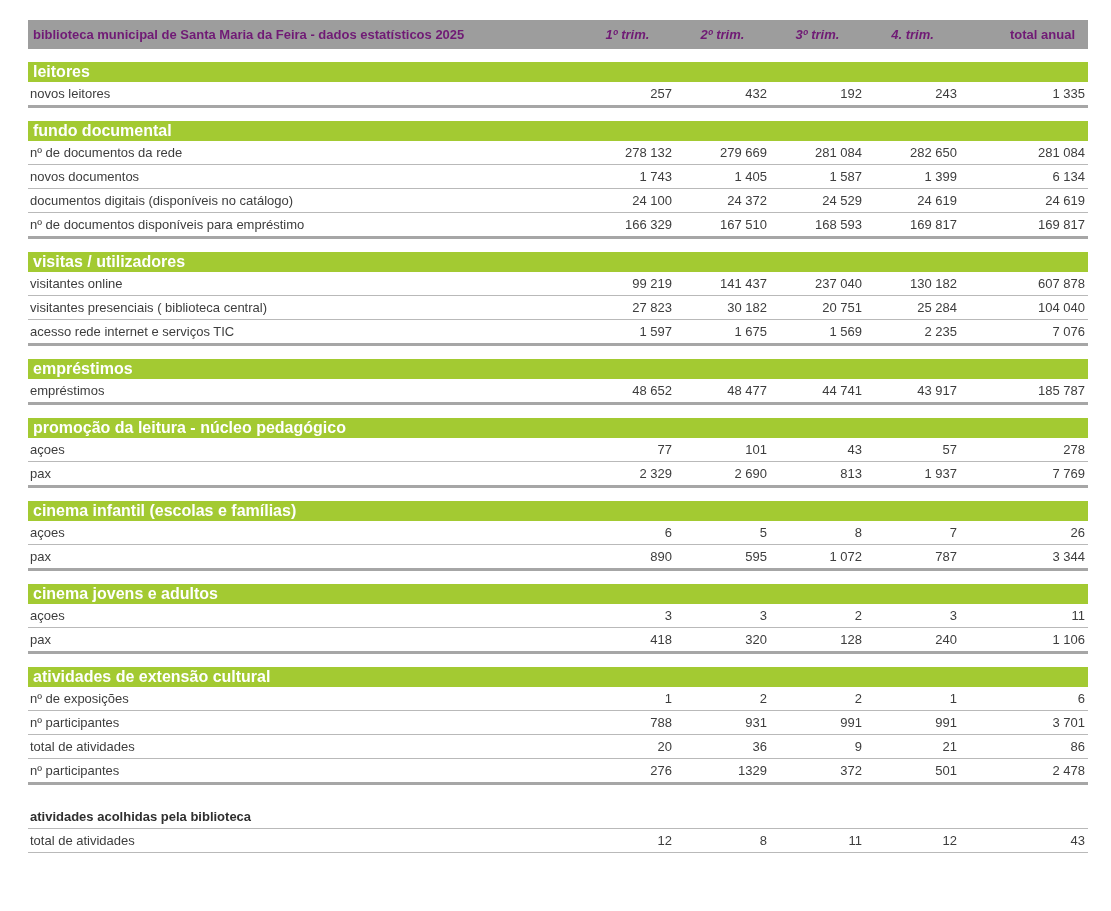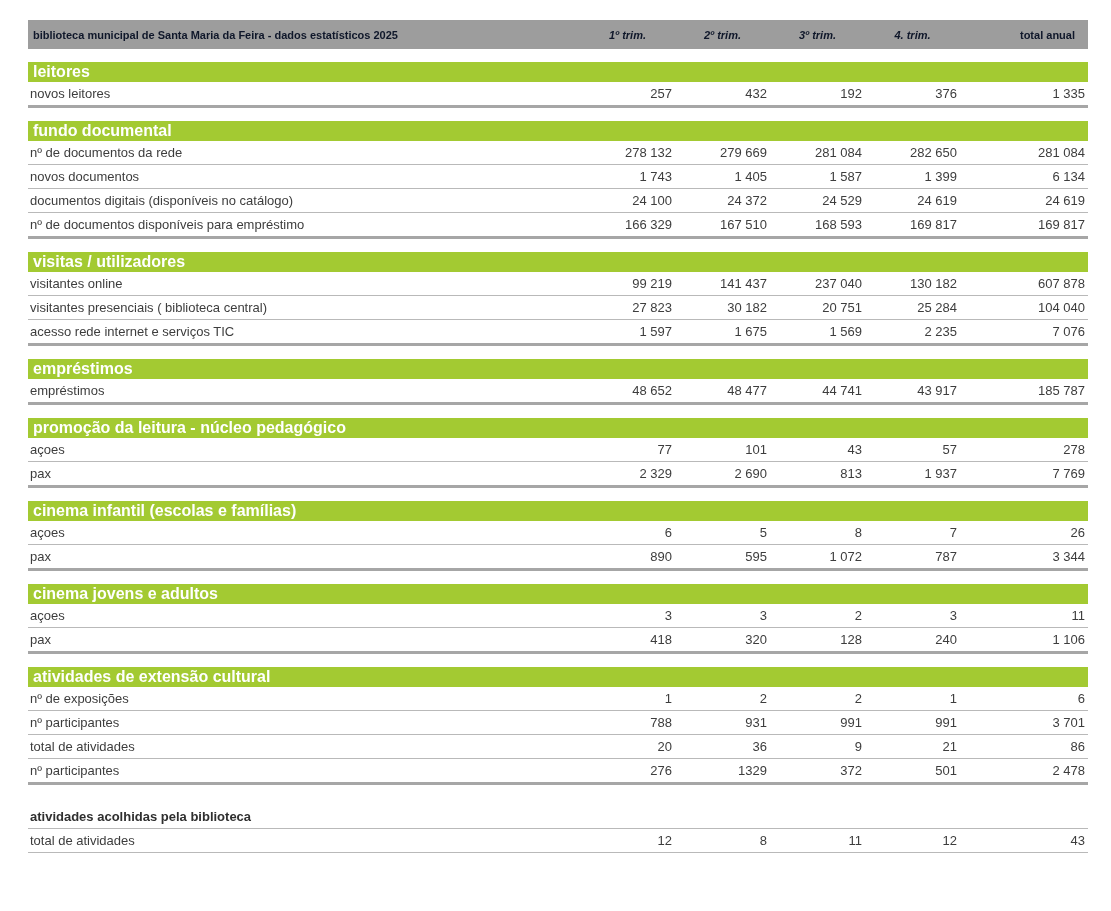--- a/index.html
+++ b/index.html
@@ -18,24 +18,24 @@
     width: 1060px;
     font-size: 13px;
     color: #3d3d3d;
   }
   col.c-label { width: 552px; }
   col.c-num   { width: 95px; }
   col.c-total { width: 128px; }
 
   thead th {
     background: #9d9d9d;
-    color: #0f172a;
+    color: #701a75;
     font-weight: bold;
     height: 29px;
-    font-size: 11px;
+    font-size: 13px;
     vertical-align: middle;
     padding: 0;
   }
   th.title-cell {
     text-align: left;
     padding-left: 5px;
   }
   th.col-head { text-align: center; font-style: italic; }
   th.col-head-last {
     text-align: right;
@@ -103,21 +103,21 @@
           <td colspan="6"></td>
         </tr>
         <tr class="section-bar">
           <td colspan="6">leitores</td>
         </tr>
         <tr class="data-row section-end">
           <td class="label-cell">novos leitores</td>
           <td class="num-cell">257</td>
           <td class="num-cell">432</td>
           <td class="num-cell">192</td>
-          <td class="num-cell">376</td>
+          <td class="num-cell">243</td>
           <td class="num-cell">1 335</td>
         </tr>
         <tr class="spacer">
           <td colspan="6"></td>
         </tr>
         <tr class="section-bar">
           <td colspan="6">fundo documental</td>
         </tr>
         <tr class="data-row">
           <td class="label-cell">nº de documentos da rede</td>

